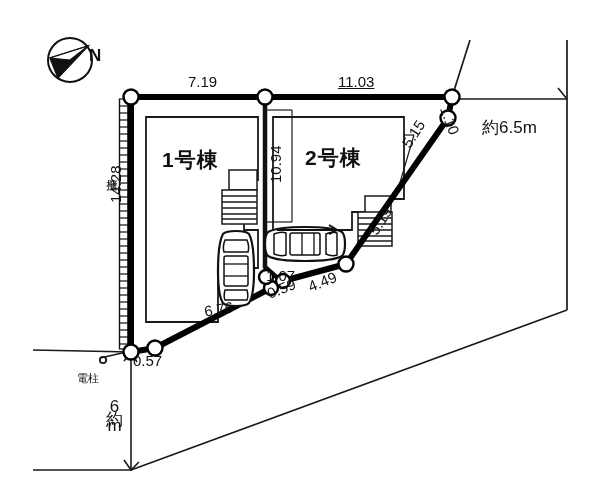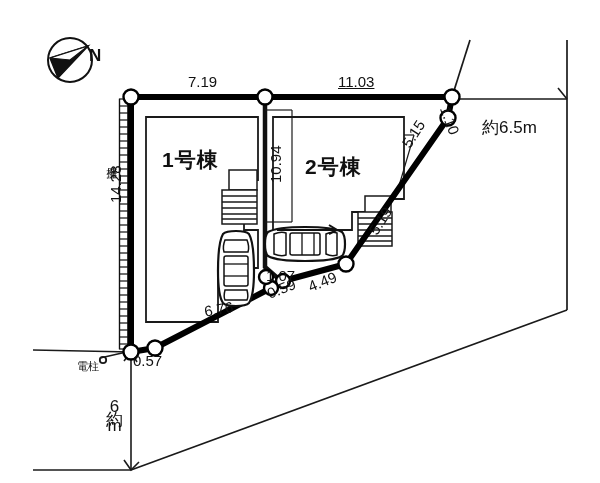--- a/index.html
+++ b/index.html
@@ -4,21 +4,21 @@
 <style>
   html,body{margin:0;padding:0;background:#ffffff;}
   body{width:600px;height:483px;overflow:hidden;
        font-family:"Liberation Sans","DejaVu Sans",sans-serif;color:#1a1a1a;}
   #plan{position:relative;width:600px;height:483px;background:#fff;}
   #plan svg{position:absolute;left:0;top:0;}
   .lbl{position:absolute;white-space:nowrap;line-height:1;color:#111;}
   .num{font-size:15px;letter-spacing:0px;}
   .bldg{font-size:21px;letter-spacing:1px;font-weight:bold;}
   .jp{font-size:17px;}
-  .jpsm{font-size:11px;}
+  .jpsm{font-size:11px;margin-top:12px;}
   .cmpN{font-size:17px;font-weight:bold;}
   .vert{writing-mode:vertical-rl;text-orientation:upright;}
 </style>
 </head>
 <body>
 
 <div id="plan">
 
   <svg width="600" height="483" viewBox="0 0 600 483">
 
@@ -197,21 +197,21 @@
       <path d="M88 46 L50 58 L58 78 Z" fill="#111" stroke="#111" stroke-width="1.5"></path>
       <path d="M88 46 L50 58 L70 60 Z" fill="#ffffff" stroke="#111" stroke-width="1.2"></path>
     </g>
 
   </svg>
 
   <div class="lbl cmpN" style="left:89px;top:47px;">N</div>
 
   <div class="lbl bldg" style="left:162px;top:149px;">1号棟</div>
 
-  <div class="lbl bldg" style="left:305px;top:147px;margin-top:9px;">2号棟</div>
+  <div class="lbl bldg" style="left:305px;top:147px;">2号棟</div>
 
   <div class="lbl num" style="left:188px;top:74px;text-align:center;">7.19</div>
 
   <div class="lbl num" style="left:338px;top:74px;text-decoration:underline;">11.03</div>
 
   <div class="lbl num" style="left:452px;top:104px;transform:rotate(70deg);transform-origin:left top;">1.10</div>
 
   <div class="lbl num" style="left:399px;top:142px;transform:rotate(-57deg);transform-origin:left top;">5.15</div>
 
   <div class="lbl num" style="left:366px;top:229px;transform:rotate(-57deg);transform-origin:left top;">5.19</div>

